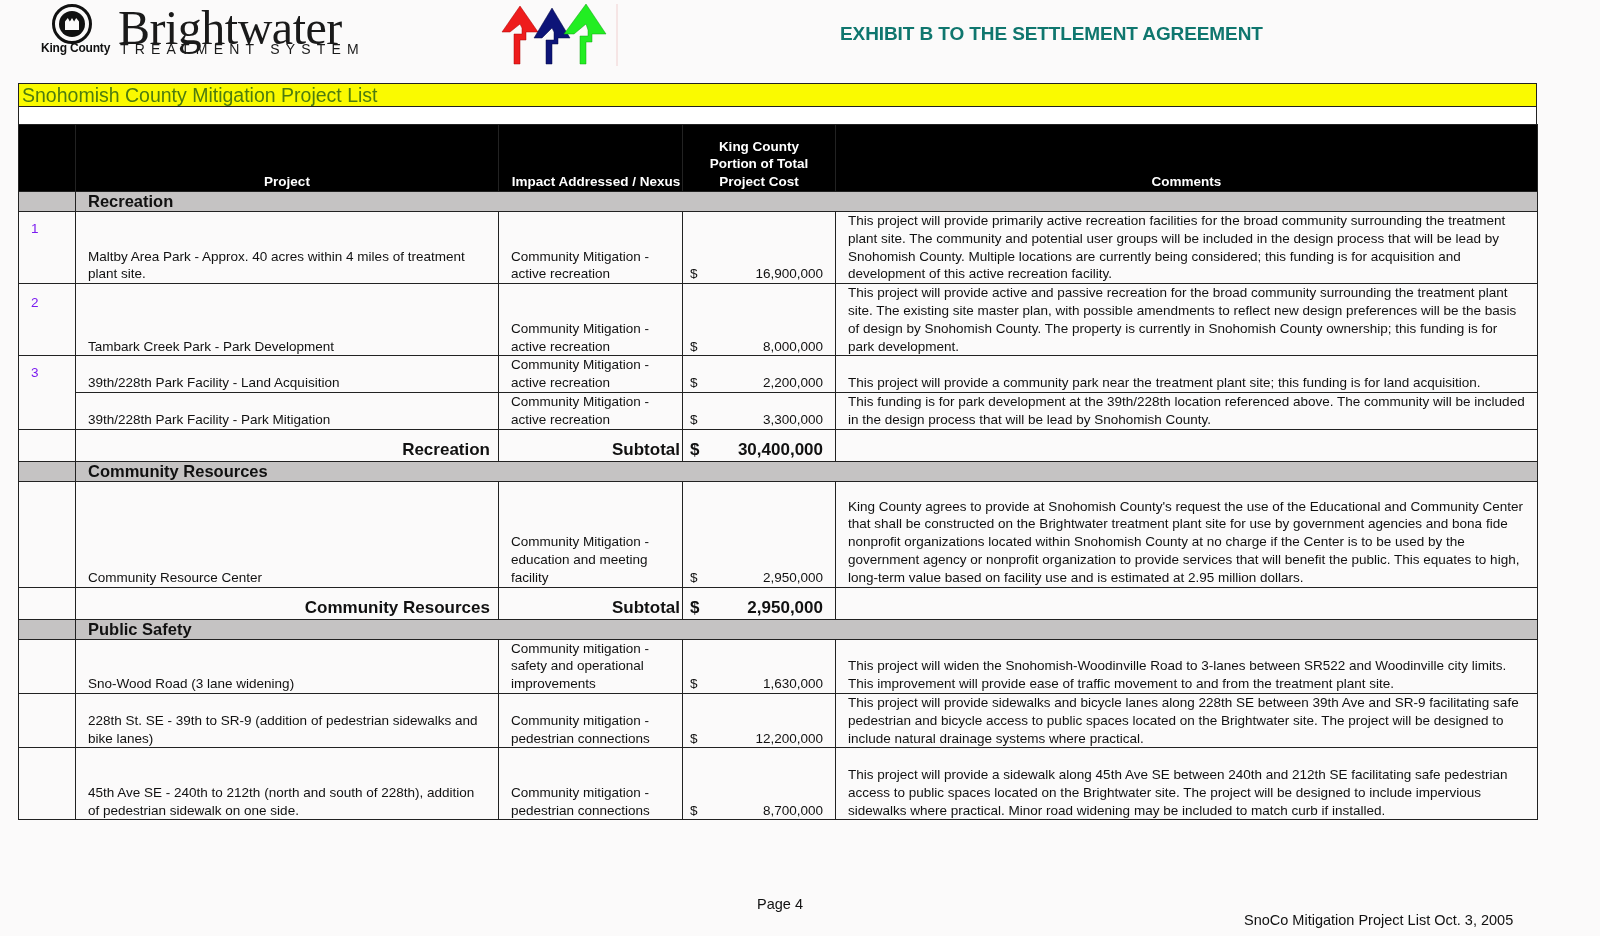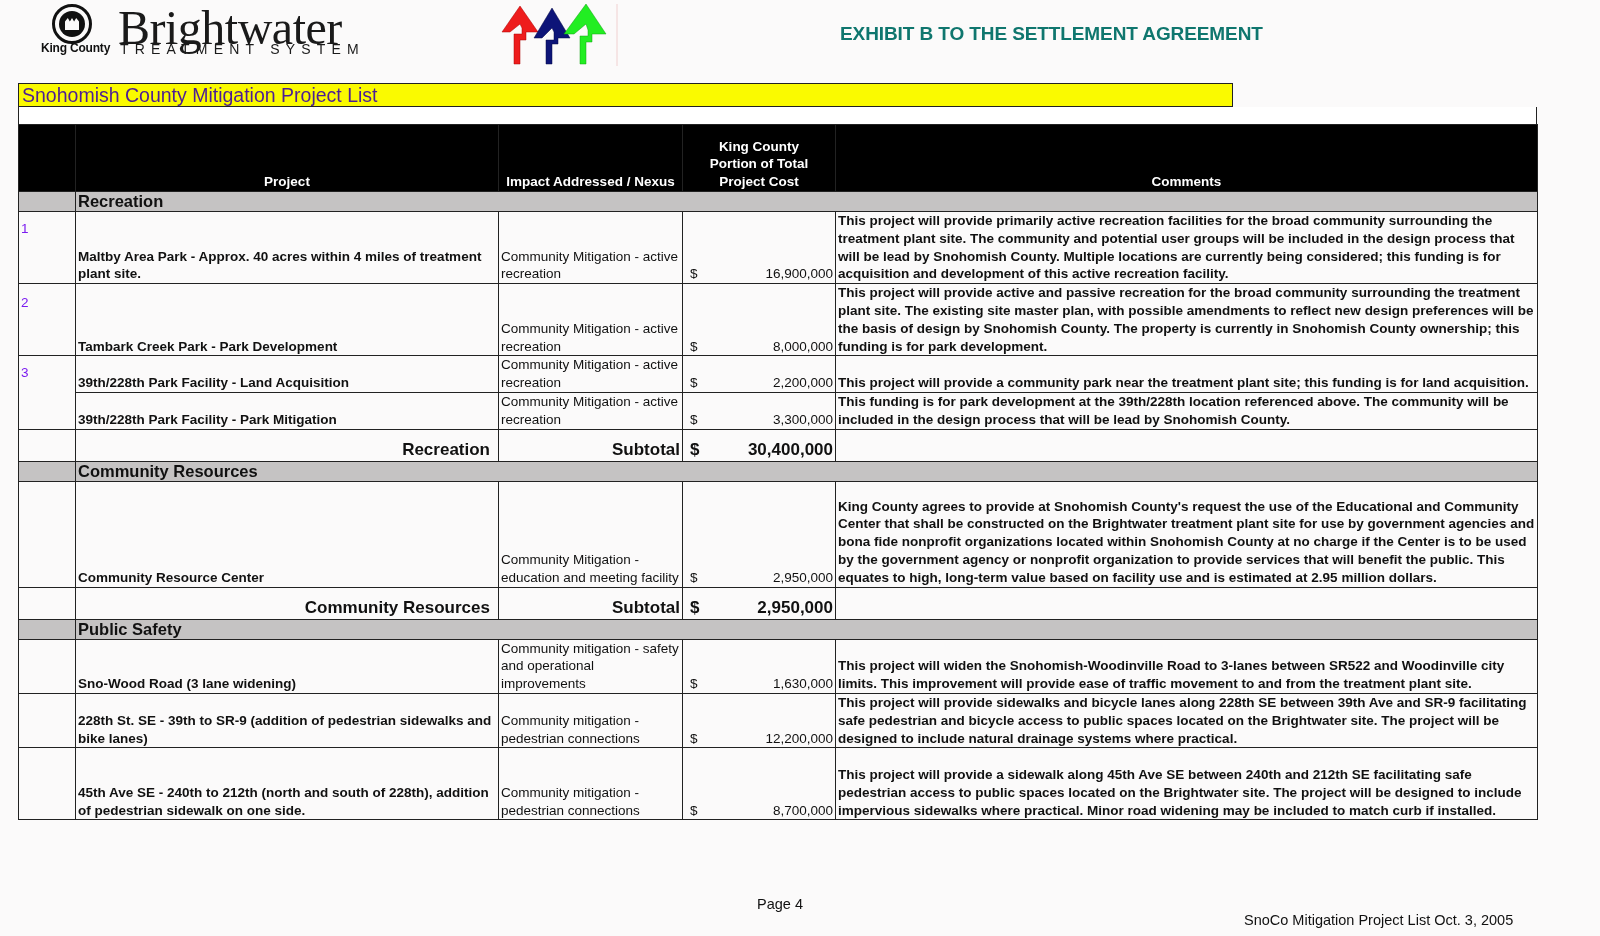--- a/index.html
+++ b/index.html
@@ -15,37 +15,37 @@
   .kc-seal-inner { width: 26px; height: 26px; border-radius: 50%; background: #111; display: flex; align-items: center; justify-content: center; }
   .kc-crown { width: 14px; height: 12px; background: #fbfafa;
     clip-path: polygon(0 30%, 20% 0, 35% 30%, 50% 0, 65% 30%, 80% 0, 100% 30%, 100% 100%, 0 100%); }
   .kc-label { left: 41px; top: 41px; font-size: 12px; font-weight: bold; letter-spacing: -0.2px; }
   .bw-title { left: 118px; top: 0px; font-family: "Liberation Serif", serif; font-size: 48px; letter-spacing: -0.5px; color: #1a1a1a; }
   .bw-sub { left: 120px; top: 41px; font-size: 14px; letter-spacing: 6.2px; color: #1a1a1a; }
   .arrows-logo { left: 500px; top: 2px; width: 120px; height: 64px; }
   .exhibit-title { left: 840px; top: 23px; font-size: 19px; font-weight: bold; color: #0f766e; letter-spacing: -0.1px; }
 
   
-  .yellow-bar { left: 18px; top: 83px; width: 1215px; height: 24px; background: #fafa00;
-    border: 1.5px solid #222; box-sizing: border-box; font-size: 19.5px; line-height: 22px; padding-left: 3px; color: #4c1d95; }
+  .yellow-bar { left: 18px; top: 83px; width: 1519px; height: 24px; background: #fafa00;
+    border: 1.5px solid #222; box-sizing: border-box; font-size: 19.5px; line-height: 22px; padding-left: 3px; color: #4d7c0f; }
   .white-bar { left: 18px; top: 107px; width: 1519px; height: 17px; border-left: 1.5px solid #222; border-right: 1.5px solid #222; box-sizing: border-box; background: #fff; }
 
   
   table.grid { position: absolute; left: 18px; top: 124px; border-collapse: collapse; table-layout: fixed; width: 1519px; }
-  table.grid td, table.grid th { border: 1.5px solid #222; padding: 0 2px; font-size: 13.5px; line-height: 17.8px; vertical-align: bottom; overflow: hidden; }
+  table.grid td, table.grid th { border: 1.5px solid #222; padding: 0 12px; font-size: 13.5px; line-height: 17.8px; vertical-align: bottom; overflow: hidden; }
   col.c-num { width: 57px; } col.c-proj { width: 423px; } col.c-imp { width: 184px; } col.c-cost { width: 153px; } col.c-com { width: 702px; }
   thead th { background: #000; color: #fff; font-weight: bold; font-size: 16.5px; line-height: 22px; vertical-align: middle; text-align: center; height: 66px; border-color: #000; }
   tr.section td { background: #c5c3c3; font-weight: bold; font-size: 16.5px; line-height: 19px; height: 19px; vertical-align: middle; }
   tr.section td.sec-num { background: #c5c3c3; }
   td.num { font-size: 42px; color: #7b1bf0; vertical-align: middle; text-align: left; padding-left: 12px; line-height: 40px; border-bottom-color: #222; }
-  td.proj { padding-left: 3px; font-weight: bold; }
+  td.proj { padding-left: 3px; }
   td.imp { padding-left: 2px; }
   td.cost { position: relative; text-align: right; padding-right: 7px; }
   td.cost .dollar { position: absolute; left: 7px; bottom: 0; }
-  td.com { padding-left: 2px; white-space: normal; font-weight: bold; }
+  td.com { padding-left: 2px; white-space: normal; }
   tr.subtotal td { font-weight: bold; font-size: 17px; height: 31px; vertical-align: bottom; line-height: 22px; }
   tr.subtotal td.cost { font-size: 17px; }
 
   
   .footer-page { left: 757px; top: 896px; font-size: 14.5px; }
   .footer-doc { left: 1244px; top: 896px; font-size: 14.5px; margin-top: 16px; }
 </style>
 </head>
 <body>
 

